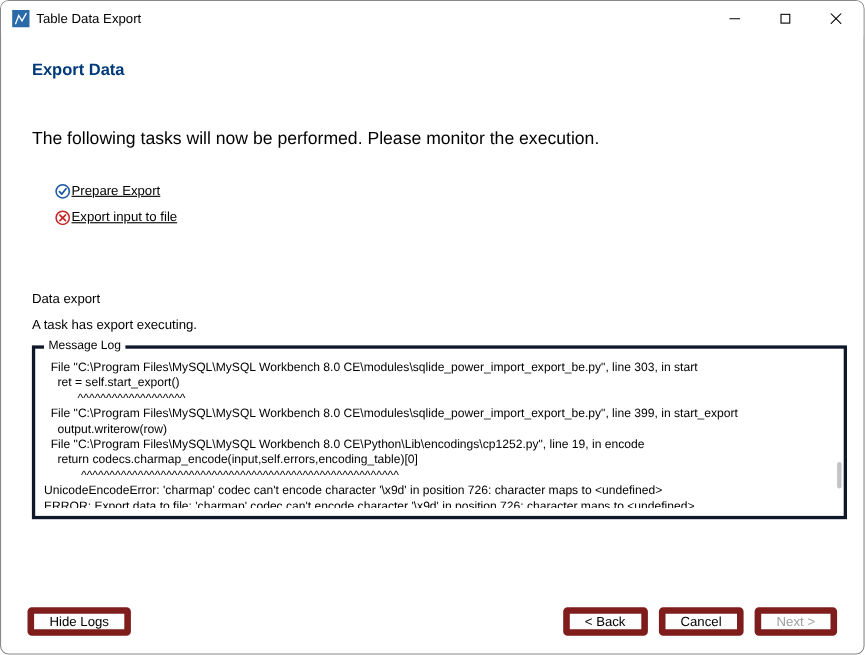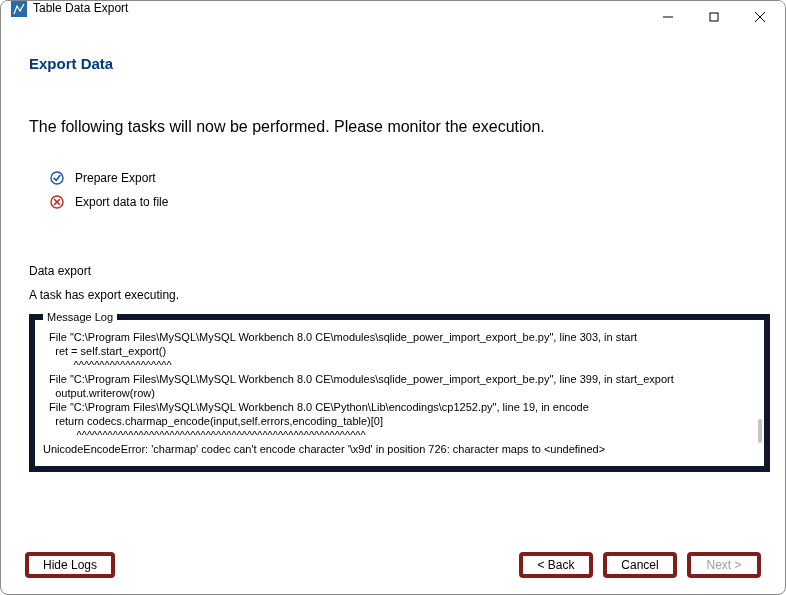--- a/index.html
+++ b/index.html
@@ -15,20 +15,21 @@
       height: 595px;
       overflow: hidden;
       border: 1px solid #888;
       border-radius: 8px;
       position: relative;
     }
     
     .titlebar {
       height: 32px;
       display: flex;
+      align-items: center;
       padding: 0 2px 0 10px;
       background: #ffffff;
     }
     .titlebar-icon {
       width: 16px;
       height: 16px;
       display: flex;
       align-items: center;
       justify-content: center;
       margin-right: 6px;
@@ -70,23 +71,22 @@
       color: #000;
       font-size: 16px;
       margin-bottom: 30px;
     }
     .task-list {
       margin-left: 20px;
       margin-bottom: 50px;
     }
     .task-row {
       display: flex;
-      align-items: center;
-      gap: 10px;
       height: 24px;
+      text-decoration: underline;
     }
     .task-icon {
       width: 16px;
       height: 16px;
       display: flex;
       align-items: center;
       justify-content: center;
     }
     .task-label {
       font-size: 12px;
@@ -95,21 +95,21 @@
       font-size: 12px;
       margin-bottom: 10px;
     }
     .status-text {
       font-size: 12px;
       margin-bottom: 12px;
     }
     
     .groupbox {
       position: relative;
-      border: 6px solid #0f172a;
+      border: 3px solid #0f172a;
       padding: 10px 8px 8px 8px;
       margin-top: 4px;
       height: 158px;
     }
     .groupbox-label {
       position: absolute;
       top: -9px;
       left: 8px;
       background: #fff;
       padding: 0 4px;
@@ -149,21 +149,21 @@
     .footer-spacer {
       flex: 1;
     }
     button.wizard-btn {
       min-width: 74px;
       height: 26px;
       padding: 0 14px;
       font-family: inherit;
       font-size: 12px;
       background: #fdfdfd;
-      border: 4px solid #7f1d1d;
+      border: 6px solid #7f1d1d;
       border-radius: 4px;
       color: #000;
       cursor: pointer;
       margin-left: 10px;
     }
     button.wizard-btn:disabled {
       color: #a0a0a0;
       cursor: default;
       background: #fdfdfd;
     }
@@ -218,21 +218,21 @@
       <span class="task-label">Prepare Export</span>
     </div>
     <div class="task-row">
       <span class="task-icon">
         <svg width="14" height="14" viewBox="0 0 14 14">
           <circle cx="7" cy="7" r="6" stroke="#c62828" stroke-width="1.4" fill="#fff"></circle>
           <line x1="4.5" y1="4.5" x2="9.5" y2="9.5" stroke="#c62828" stroke-width="1.6" stroke-linecap="round"></line>
           <line x1="9.5" y1="4.5" x2="4.5" y2="9.5" stroke="#c62828" stroke-width="1.6" stroke-linecap="round"></line>
         </svg>
       </span>
-      <span class="task-label">Export data to file</span>
+      <span class="task-label">Export input to file</span>
     </div>
   </div>
 
   <div class="status-heading">Data export</div>
   <div class="status-text">A task has export executing.</div>
 
   <div class="groupbox">
     <span class="groupbox-label">Message Log</span>
     <div class="log-area">  File "C:\Program Files\MySQL\MySQL Workbench 8.0 CE\modules\sqlide_power_import_export_be.py", line 303, in start
     ret = self.start_export()

